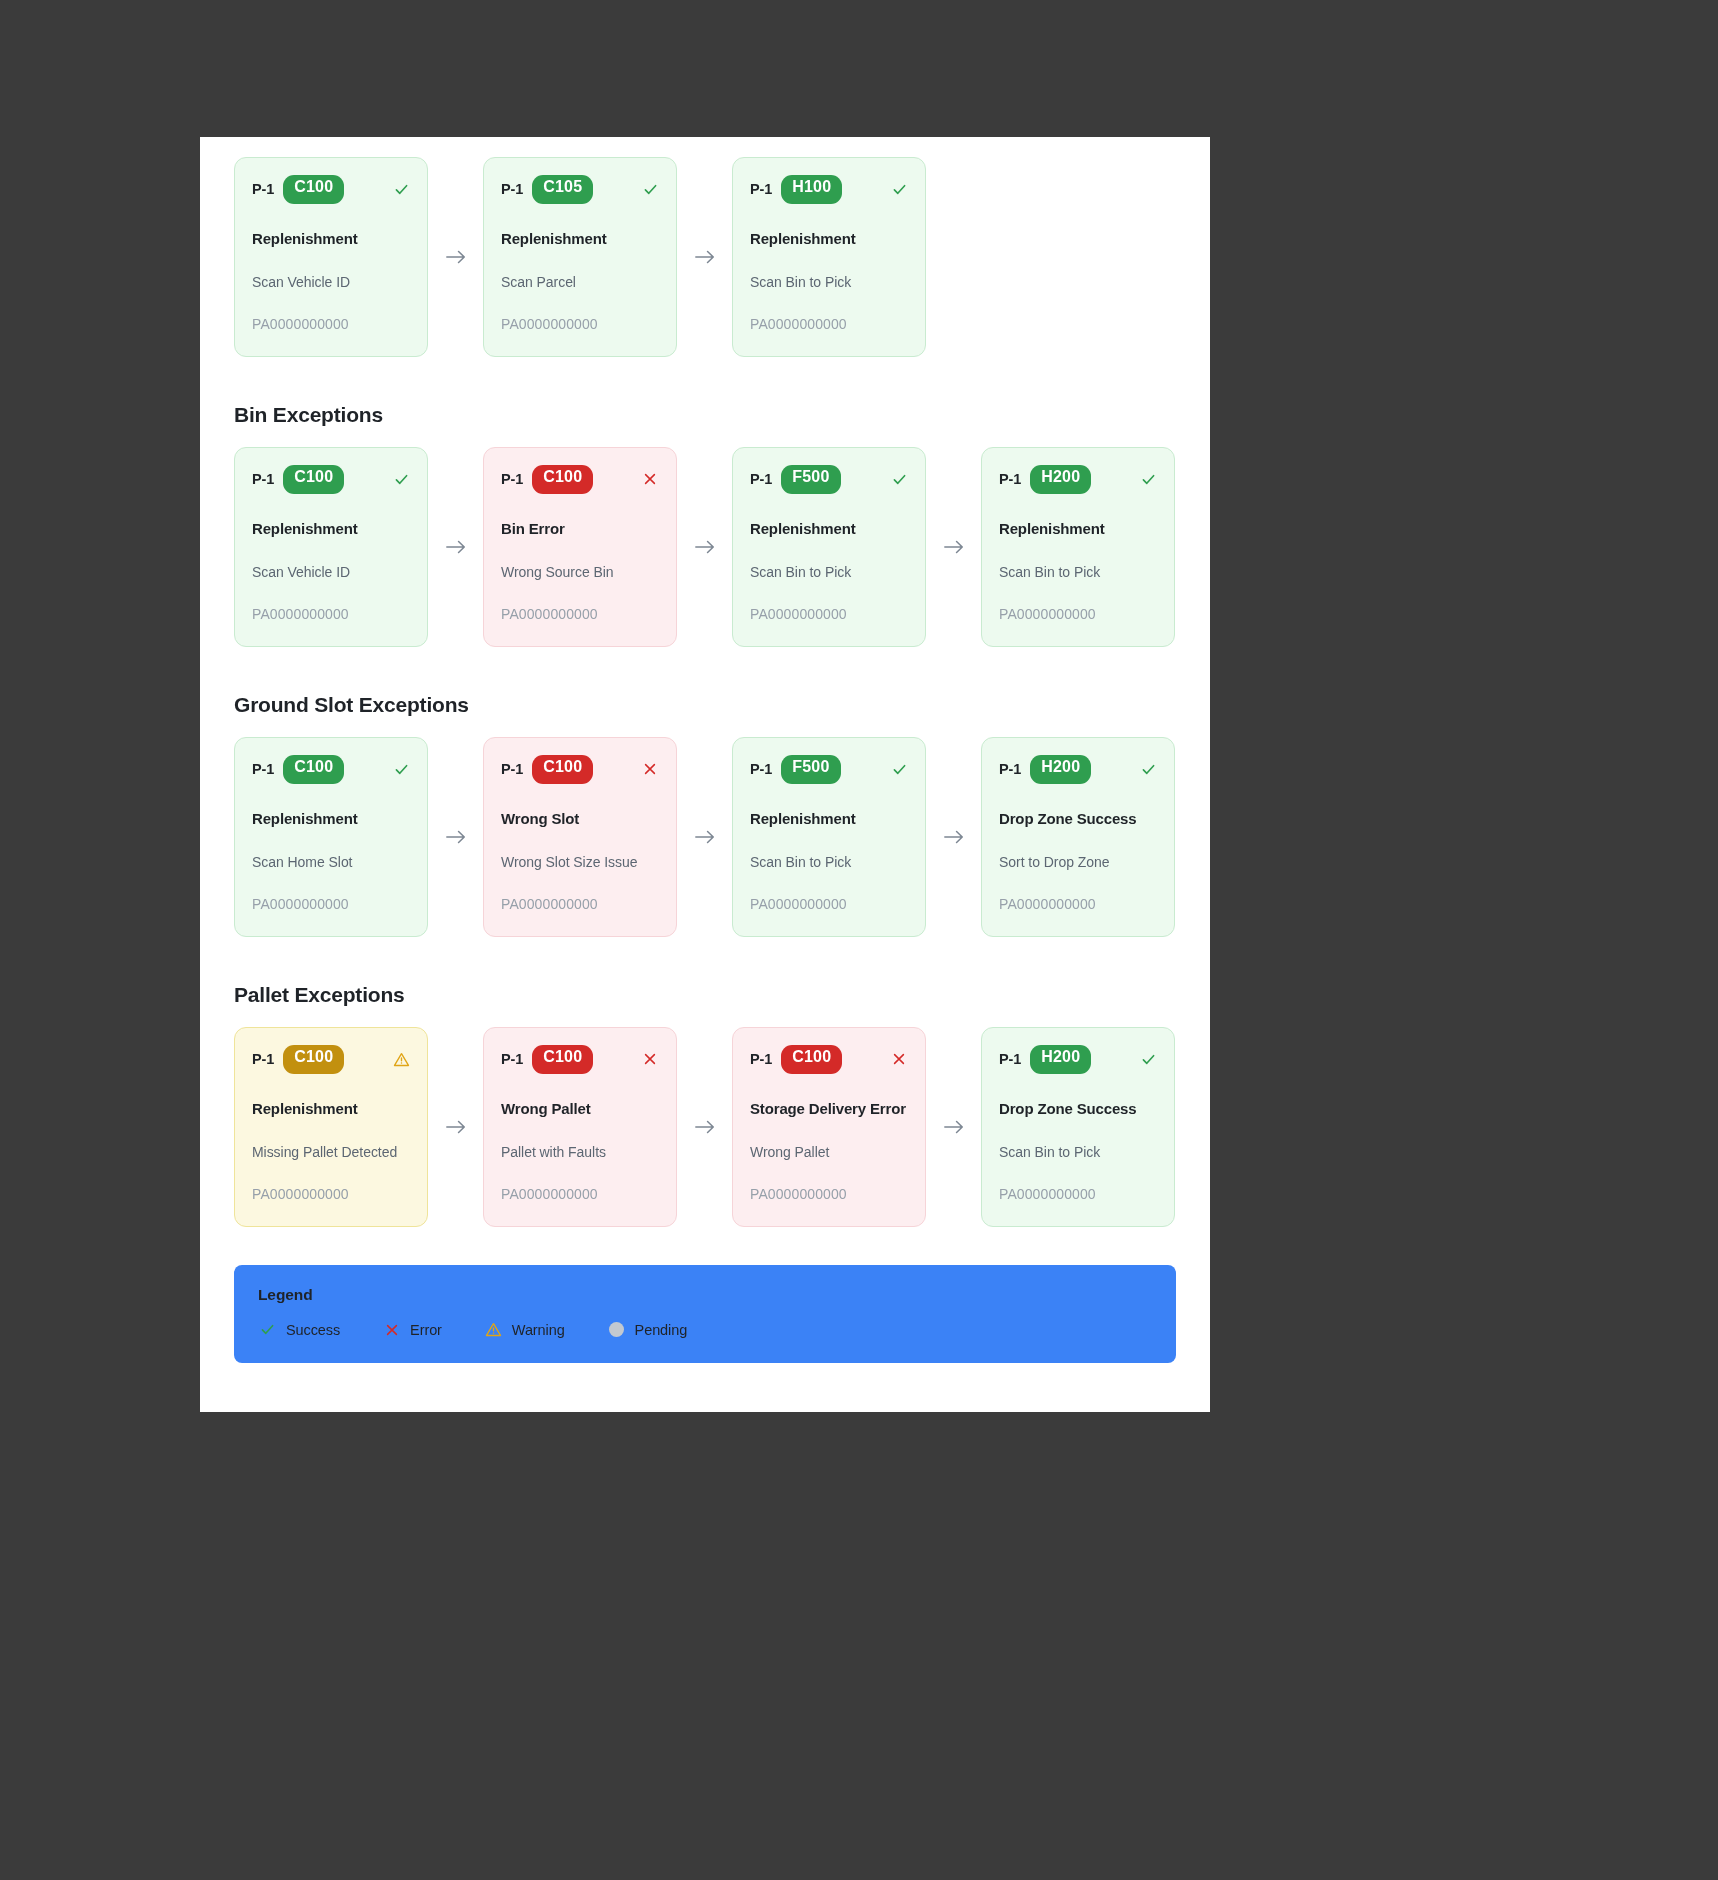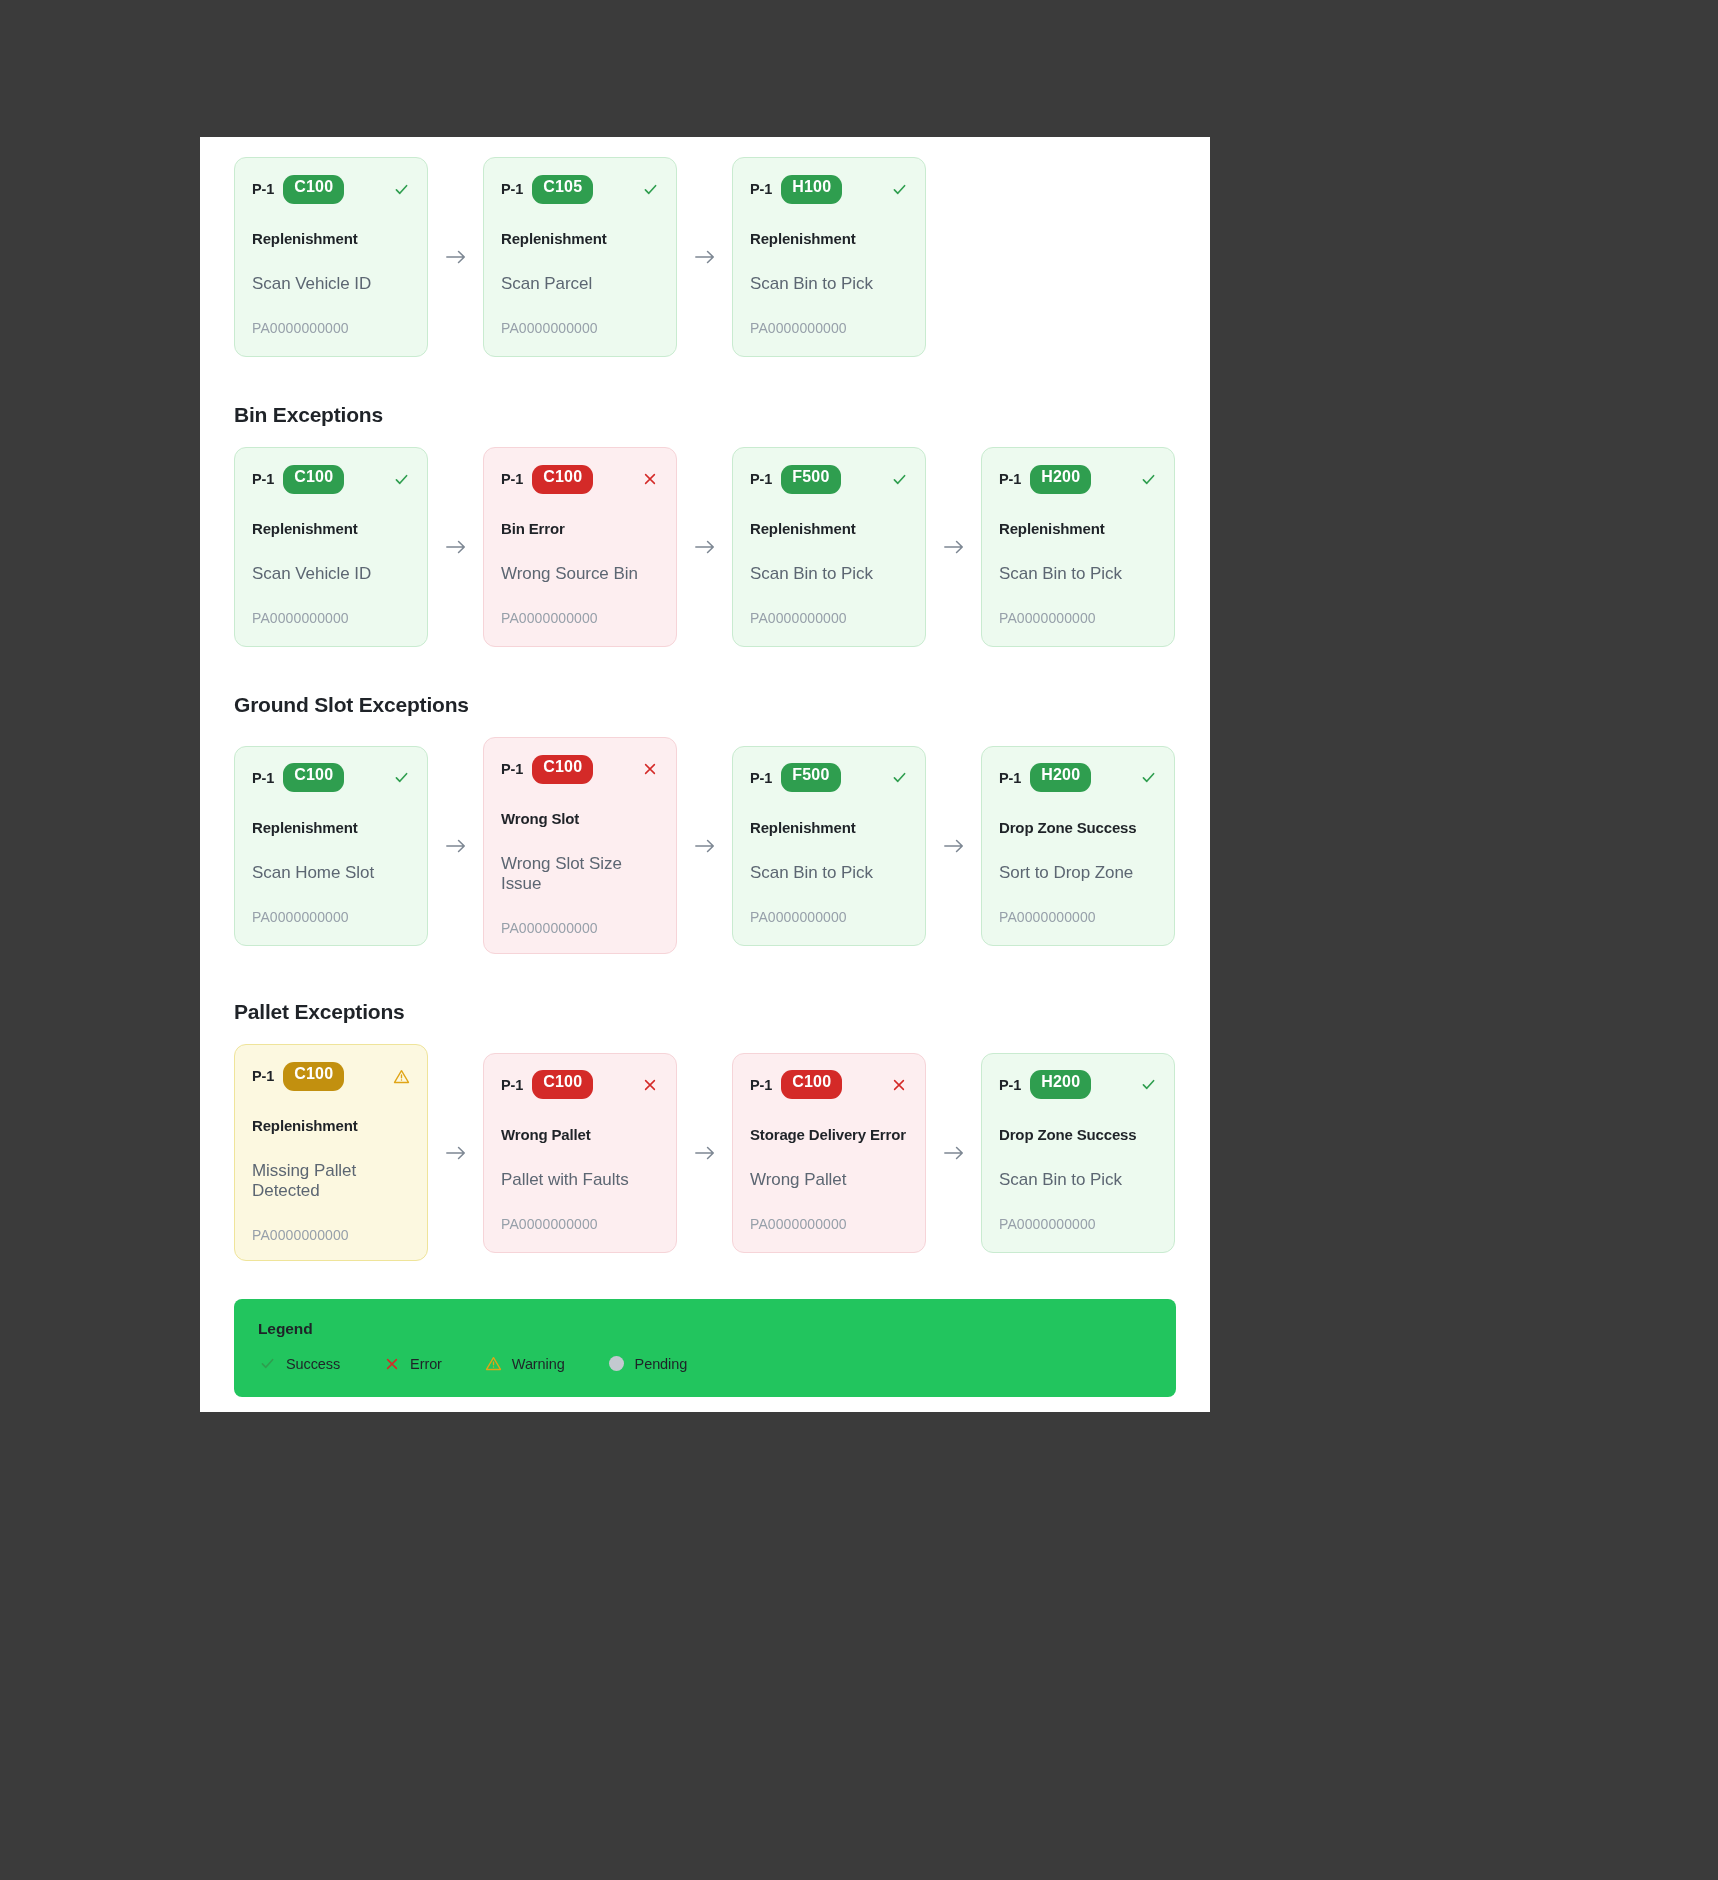--- a/index.html
+++ b/index.html
@@ -78,42 +78,42 @@
   .card-title {
     margin-top: 29px;
     font-size: 15px;
     font-weight: 700;
     color: #1f2328;
     letter-spacing: -0.15px;
     line-height: 1.2;
   }
   .card-sub {
     margin-top: 26px;
-    font-size: 17px;
+    font-size: 14px;
     color: #5c6672;
     letter-spacing: -0.05px;
   }
   .card-code {
     margin-top: 26px;
     font-size: 14px;
     color: #97a0aa;
     letter-spacing: 0.1px;
   }
   .arrow {
     width: 55px;
     display: flex;
     align-items: center;
     justify-content: center;
     color: #7d8793;
   }
   .arrow svg { display: block; }
 
   .legend-wrap { padding: 0 34px; margin-top: 38px; }
   .legend {
-    background: #22c55e;
+    background: #3b82f6;
     border-radius: 8px;
     padding: 21px 24px 24px 24px;
   }
   .legend-title {
     font-size: 15.5px;
     font-weight: 700;
     color: #1f2328;
     letter-spacing: -0.1px;
   }
   .legend-items {

